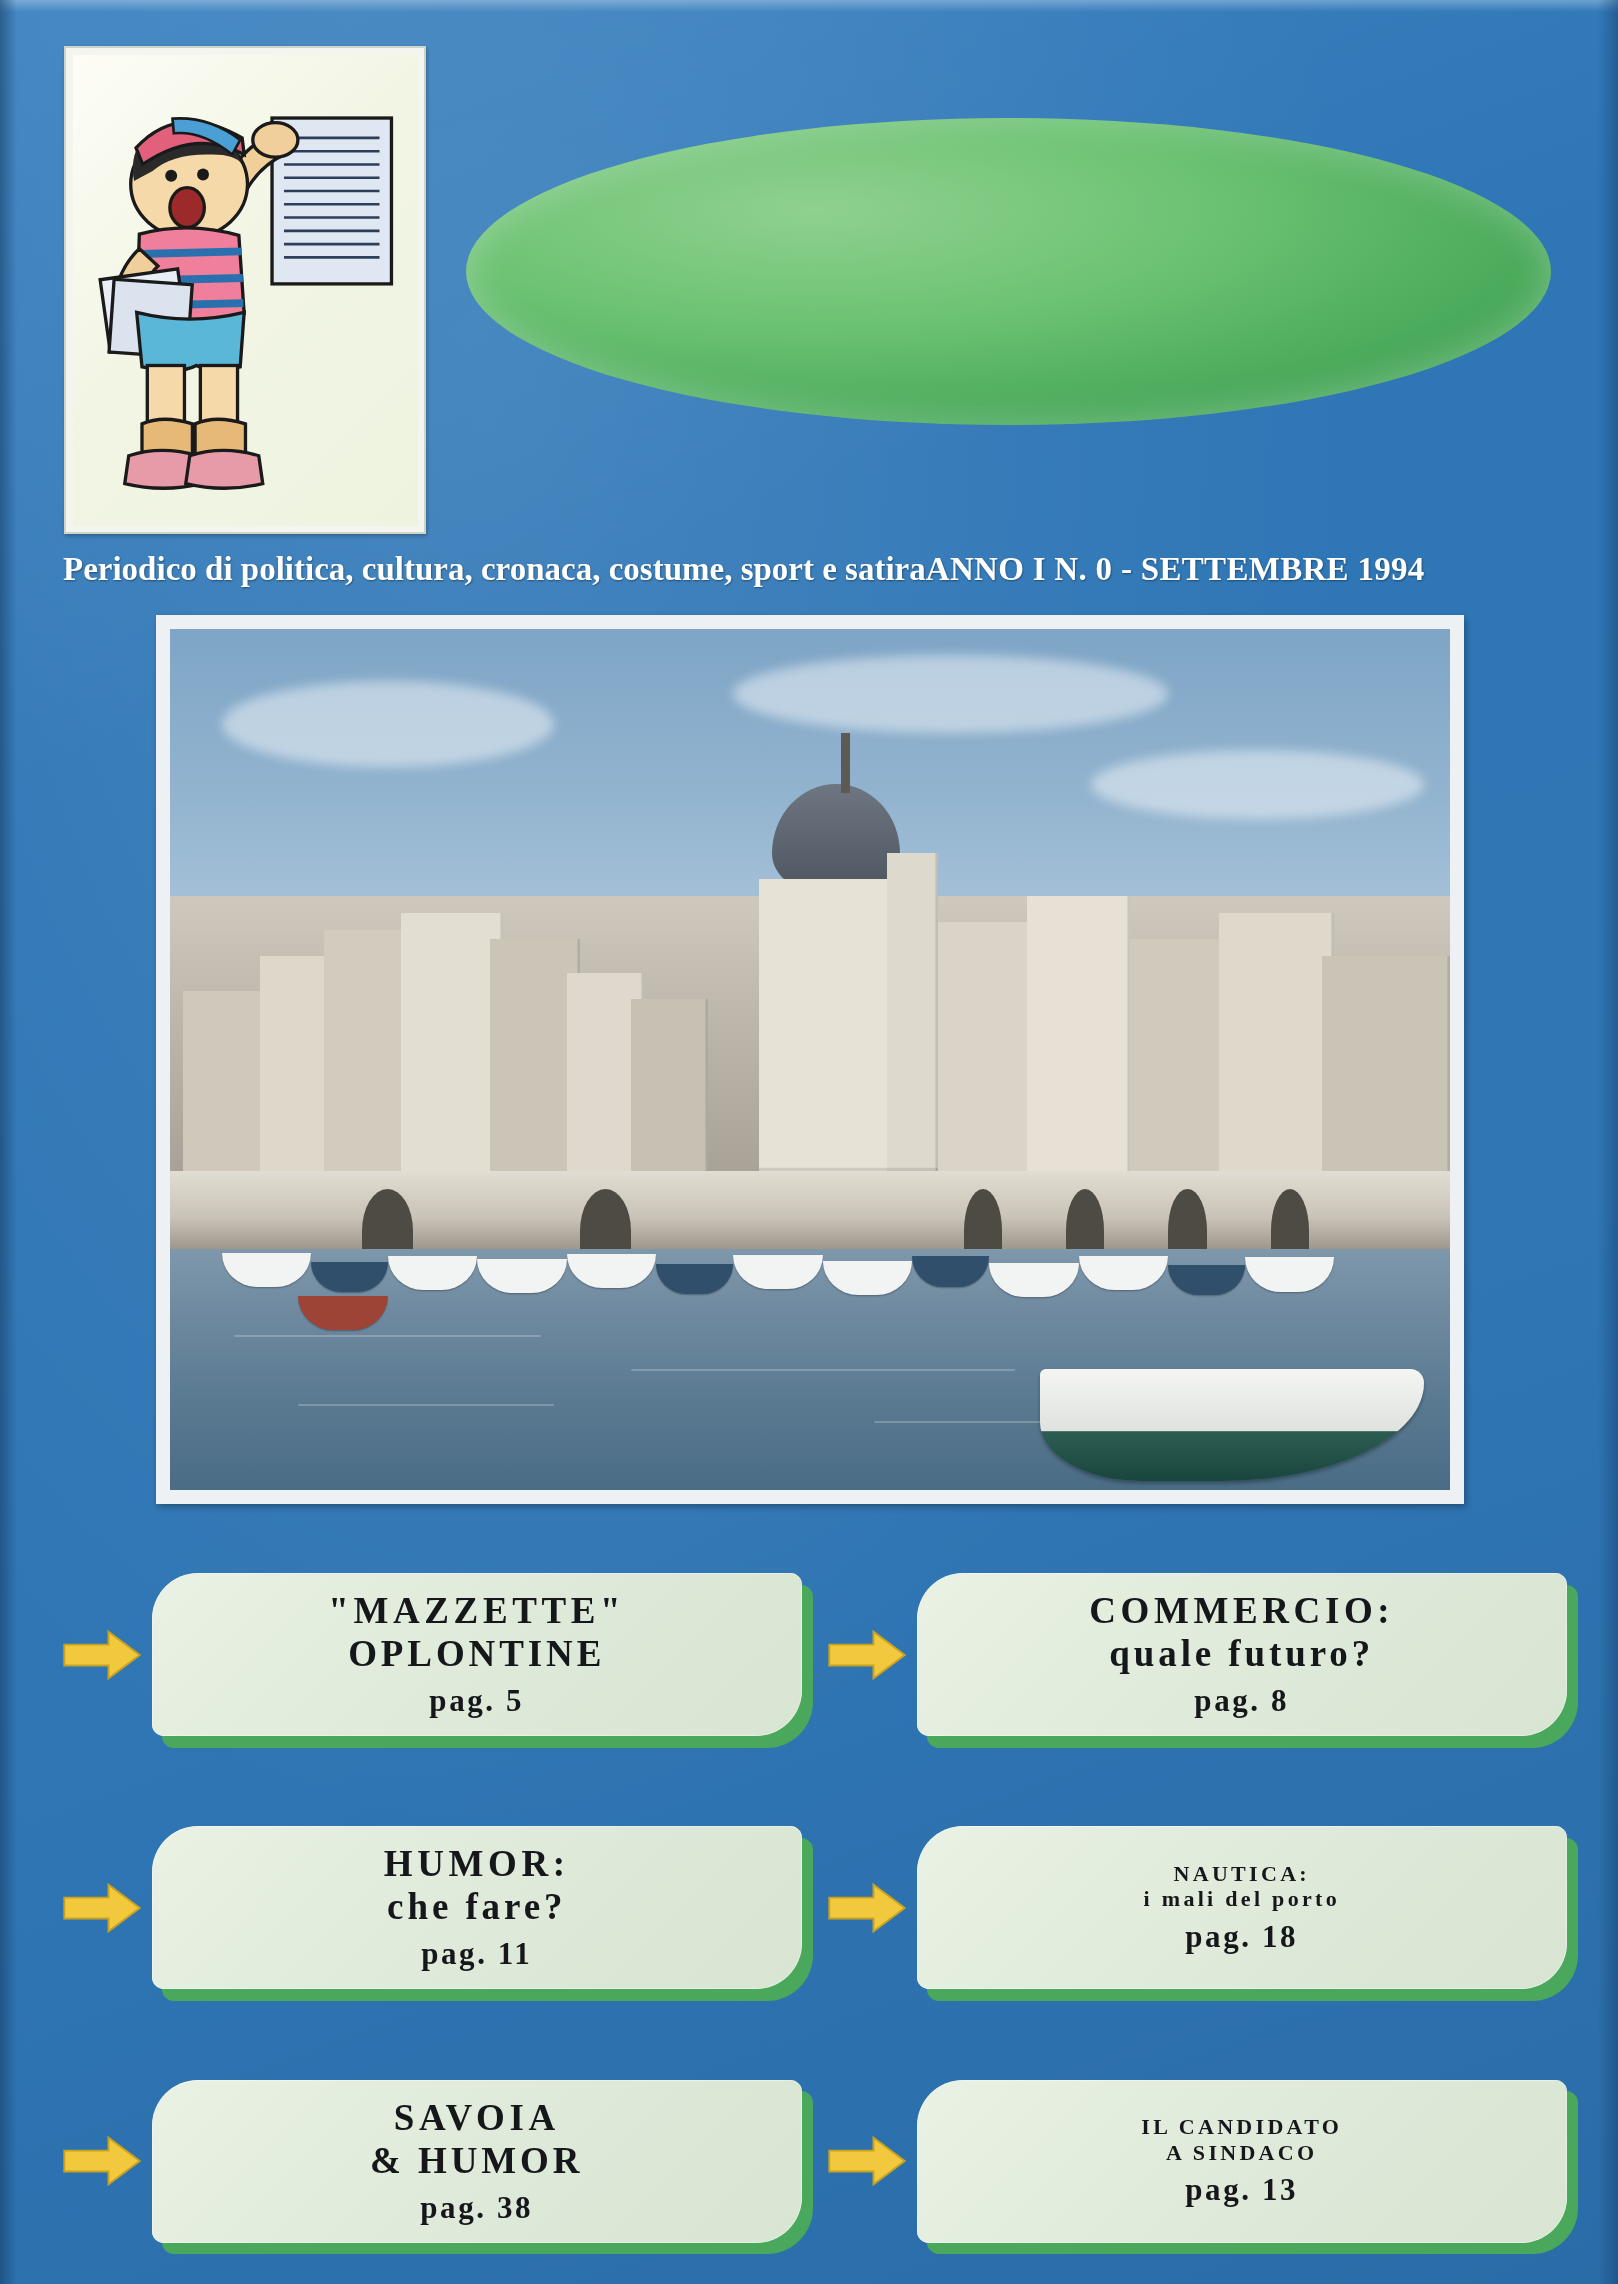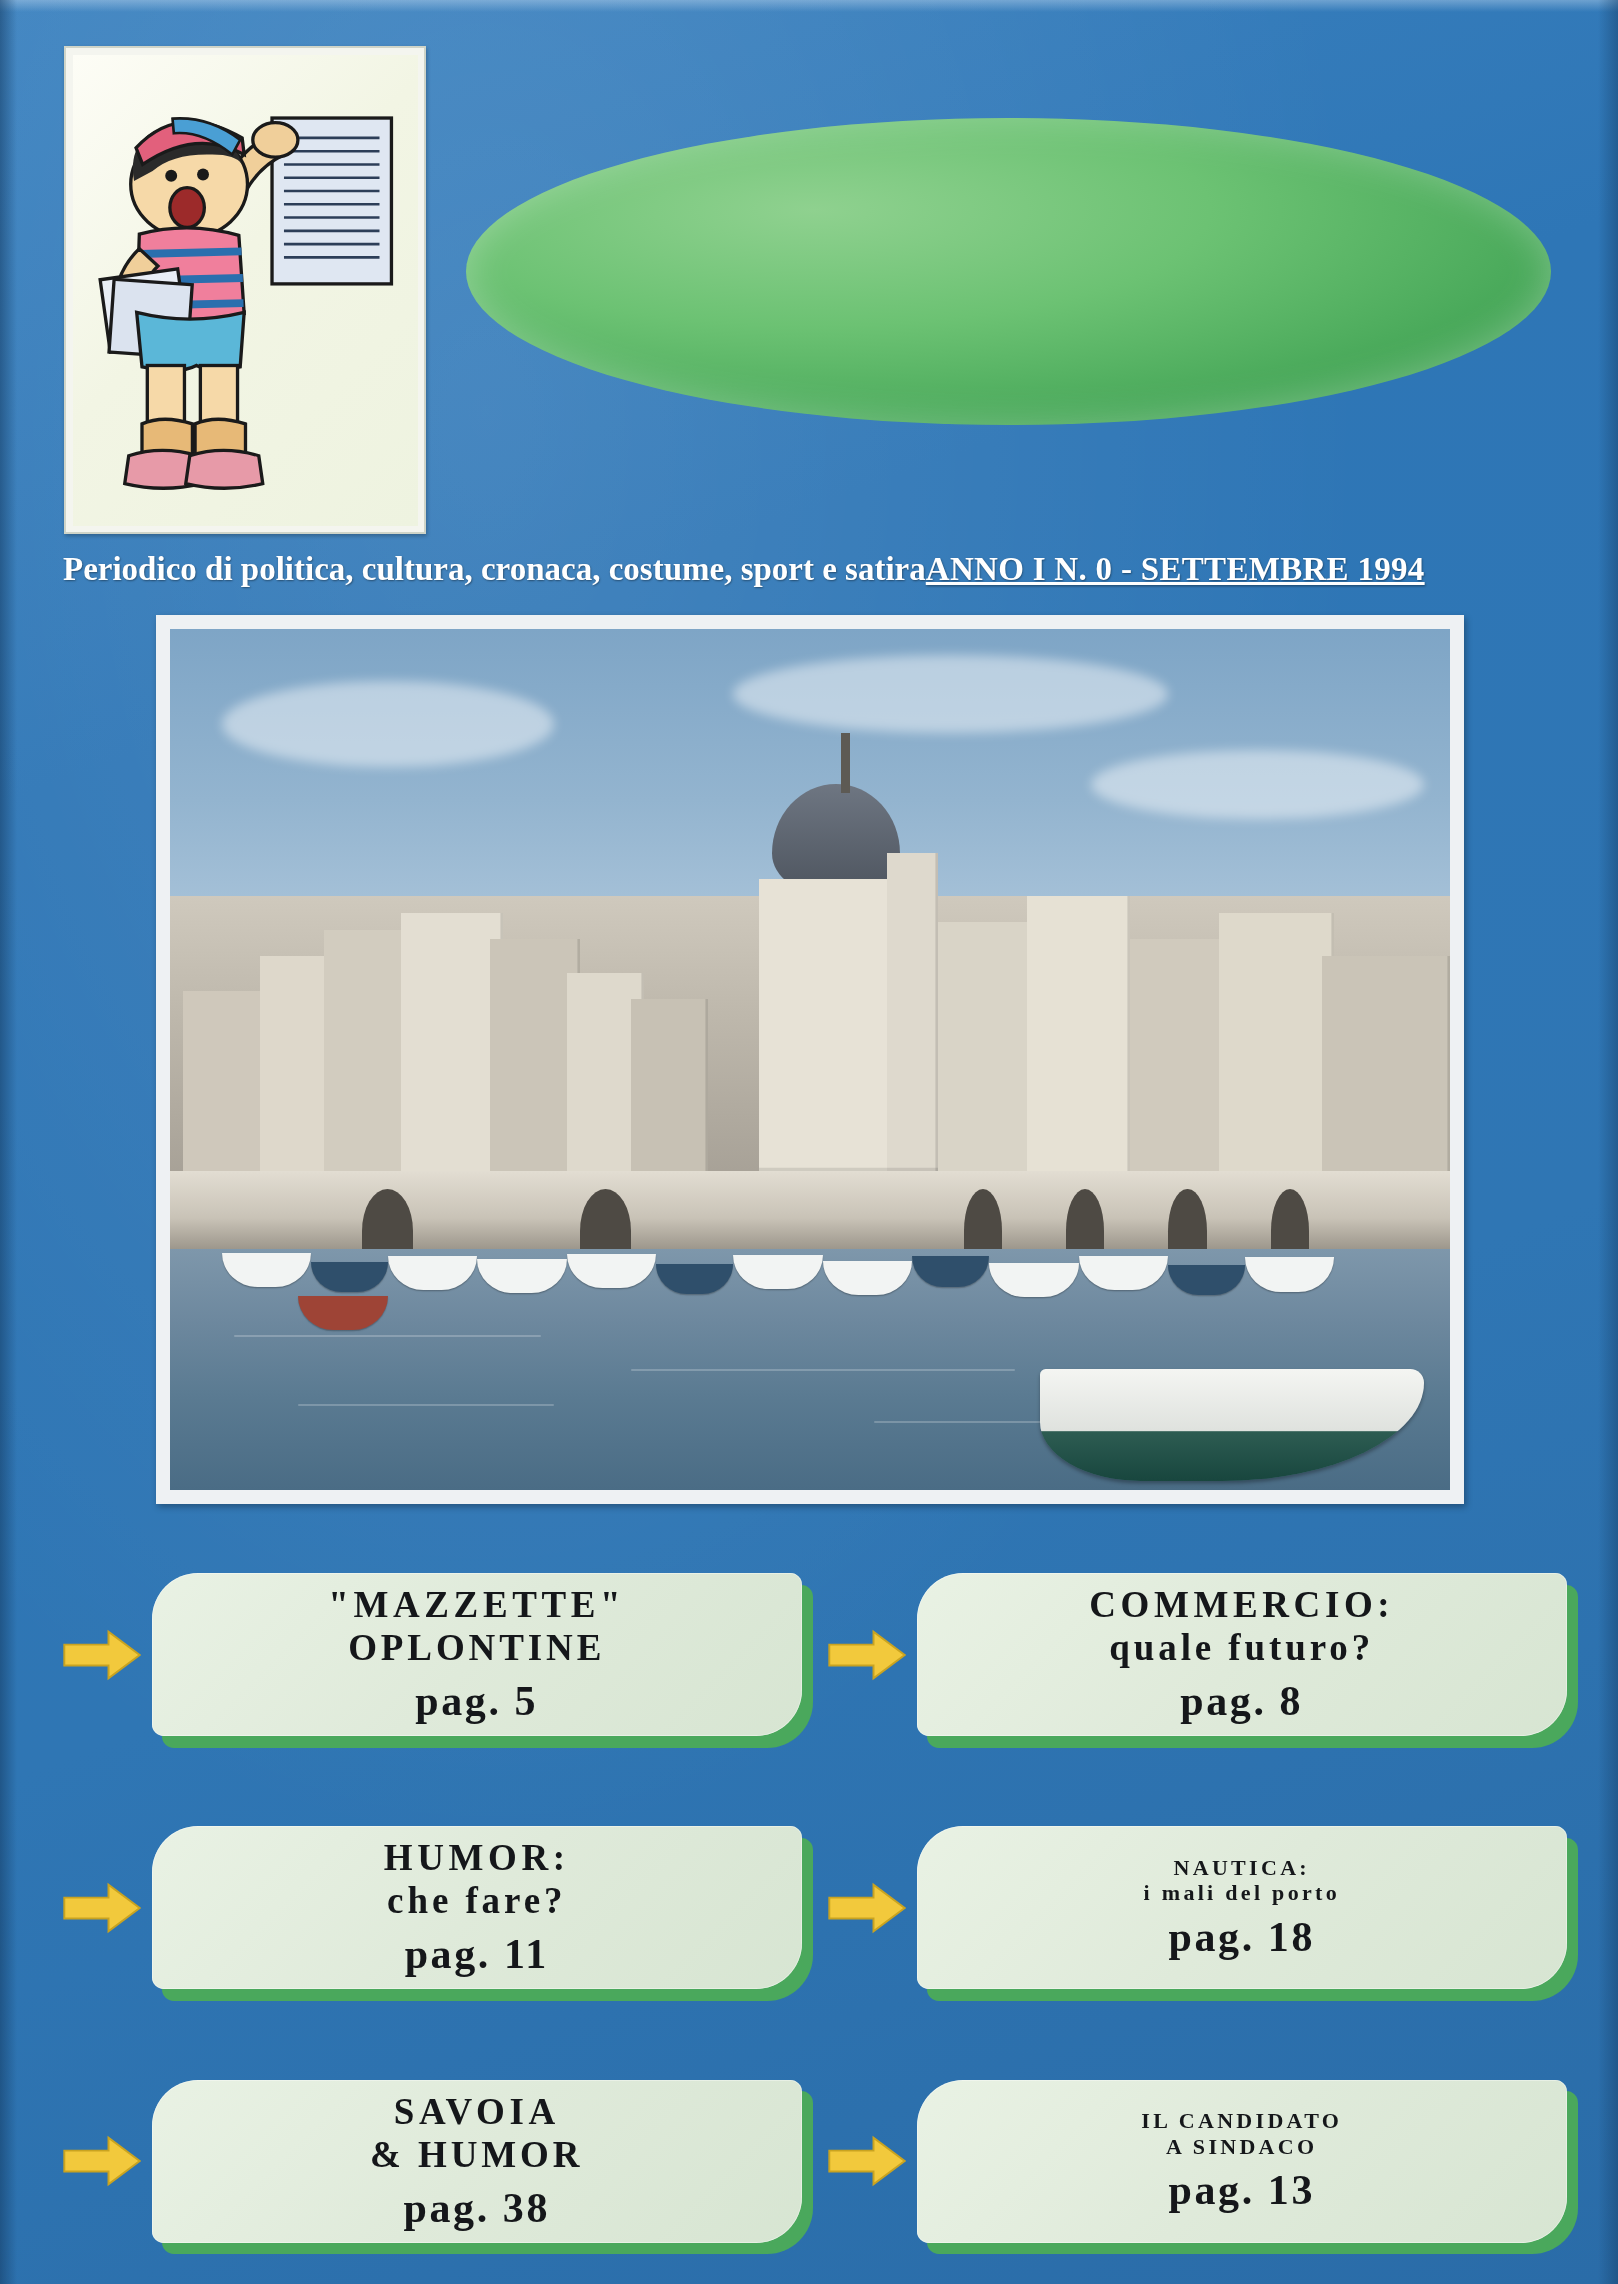--- a/index.html
+++ b/index.html
@@ -97,21 +97,21 @@
     display: flex;
     align-items: baseline;
     justify-content: flex-start;
     color: #ffffff;
     font-family: "Liberation Serif", serif;
     font-weight: 700;
     font-size: 33px;
     text-shadow: 0.7px 1.3px 2px rgba(0,0,0,0.4);
   }
   .subtitle-left { letter-spacing: 0px; }
-  .subtitle-right { letter-spacing: 0.3px; padding-right: 7.8px; text-decoration: underline; }
+  .subtitle-right { letter-spacing: 0.3px; padding-right: 7.8px; }
 
   
   .photo-frame {
     position: absolute;
     left: 156px;
     top: 615px;
     width: 1308px;
     height: 889px;
     background: #eef1f3;
     padding: 14.4px;
@@ -256,21 +256,21 @@
     font-size: 37px;
     line-height: 1.16;
     white-space: nowrap;
   }
   .pill .l2 { letter-spacing: 3.9px; }
   .pill .pg {
     font-family: "Liberation Serif", serif;
     font-weight: 700;
     color: #15171a;
     letter-spacing: 2.6px;
-    font-size: 42px;
+    font-size: 31px;
     margin-top: 7px;
   }
   .pill.small .l1, .pill.small .l2 { font-size: 22px; letter-spacing: 3.3px; }
 
   
   .mascot-svg { position: absolute; inset: 0; }
 </style>
 </head>
 <body>
 

